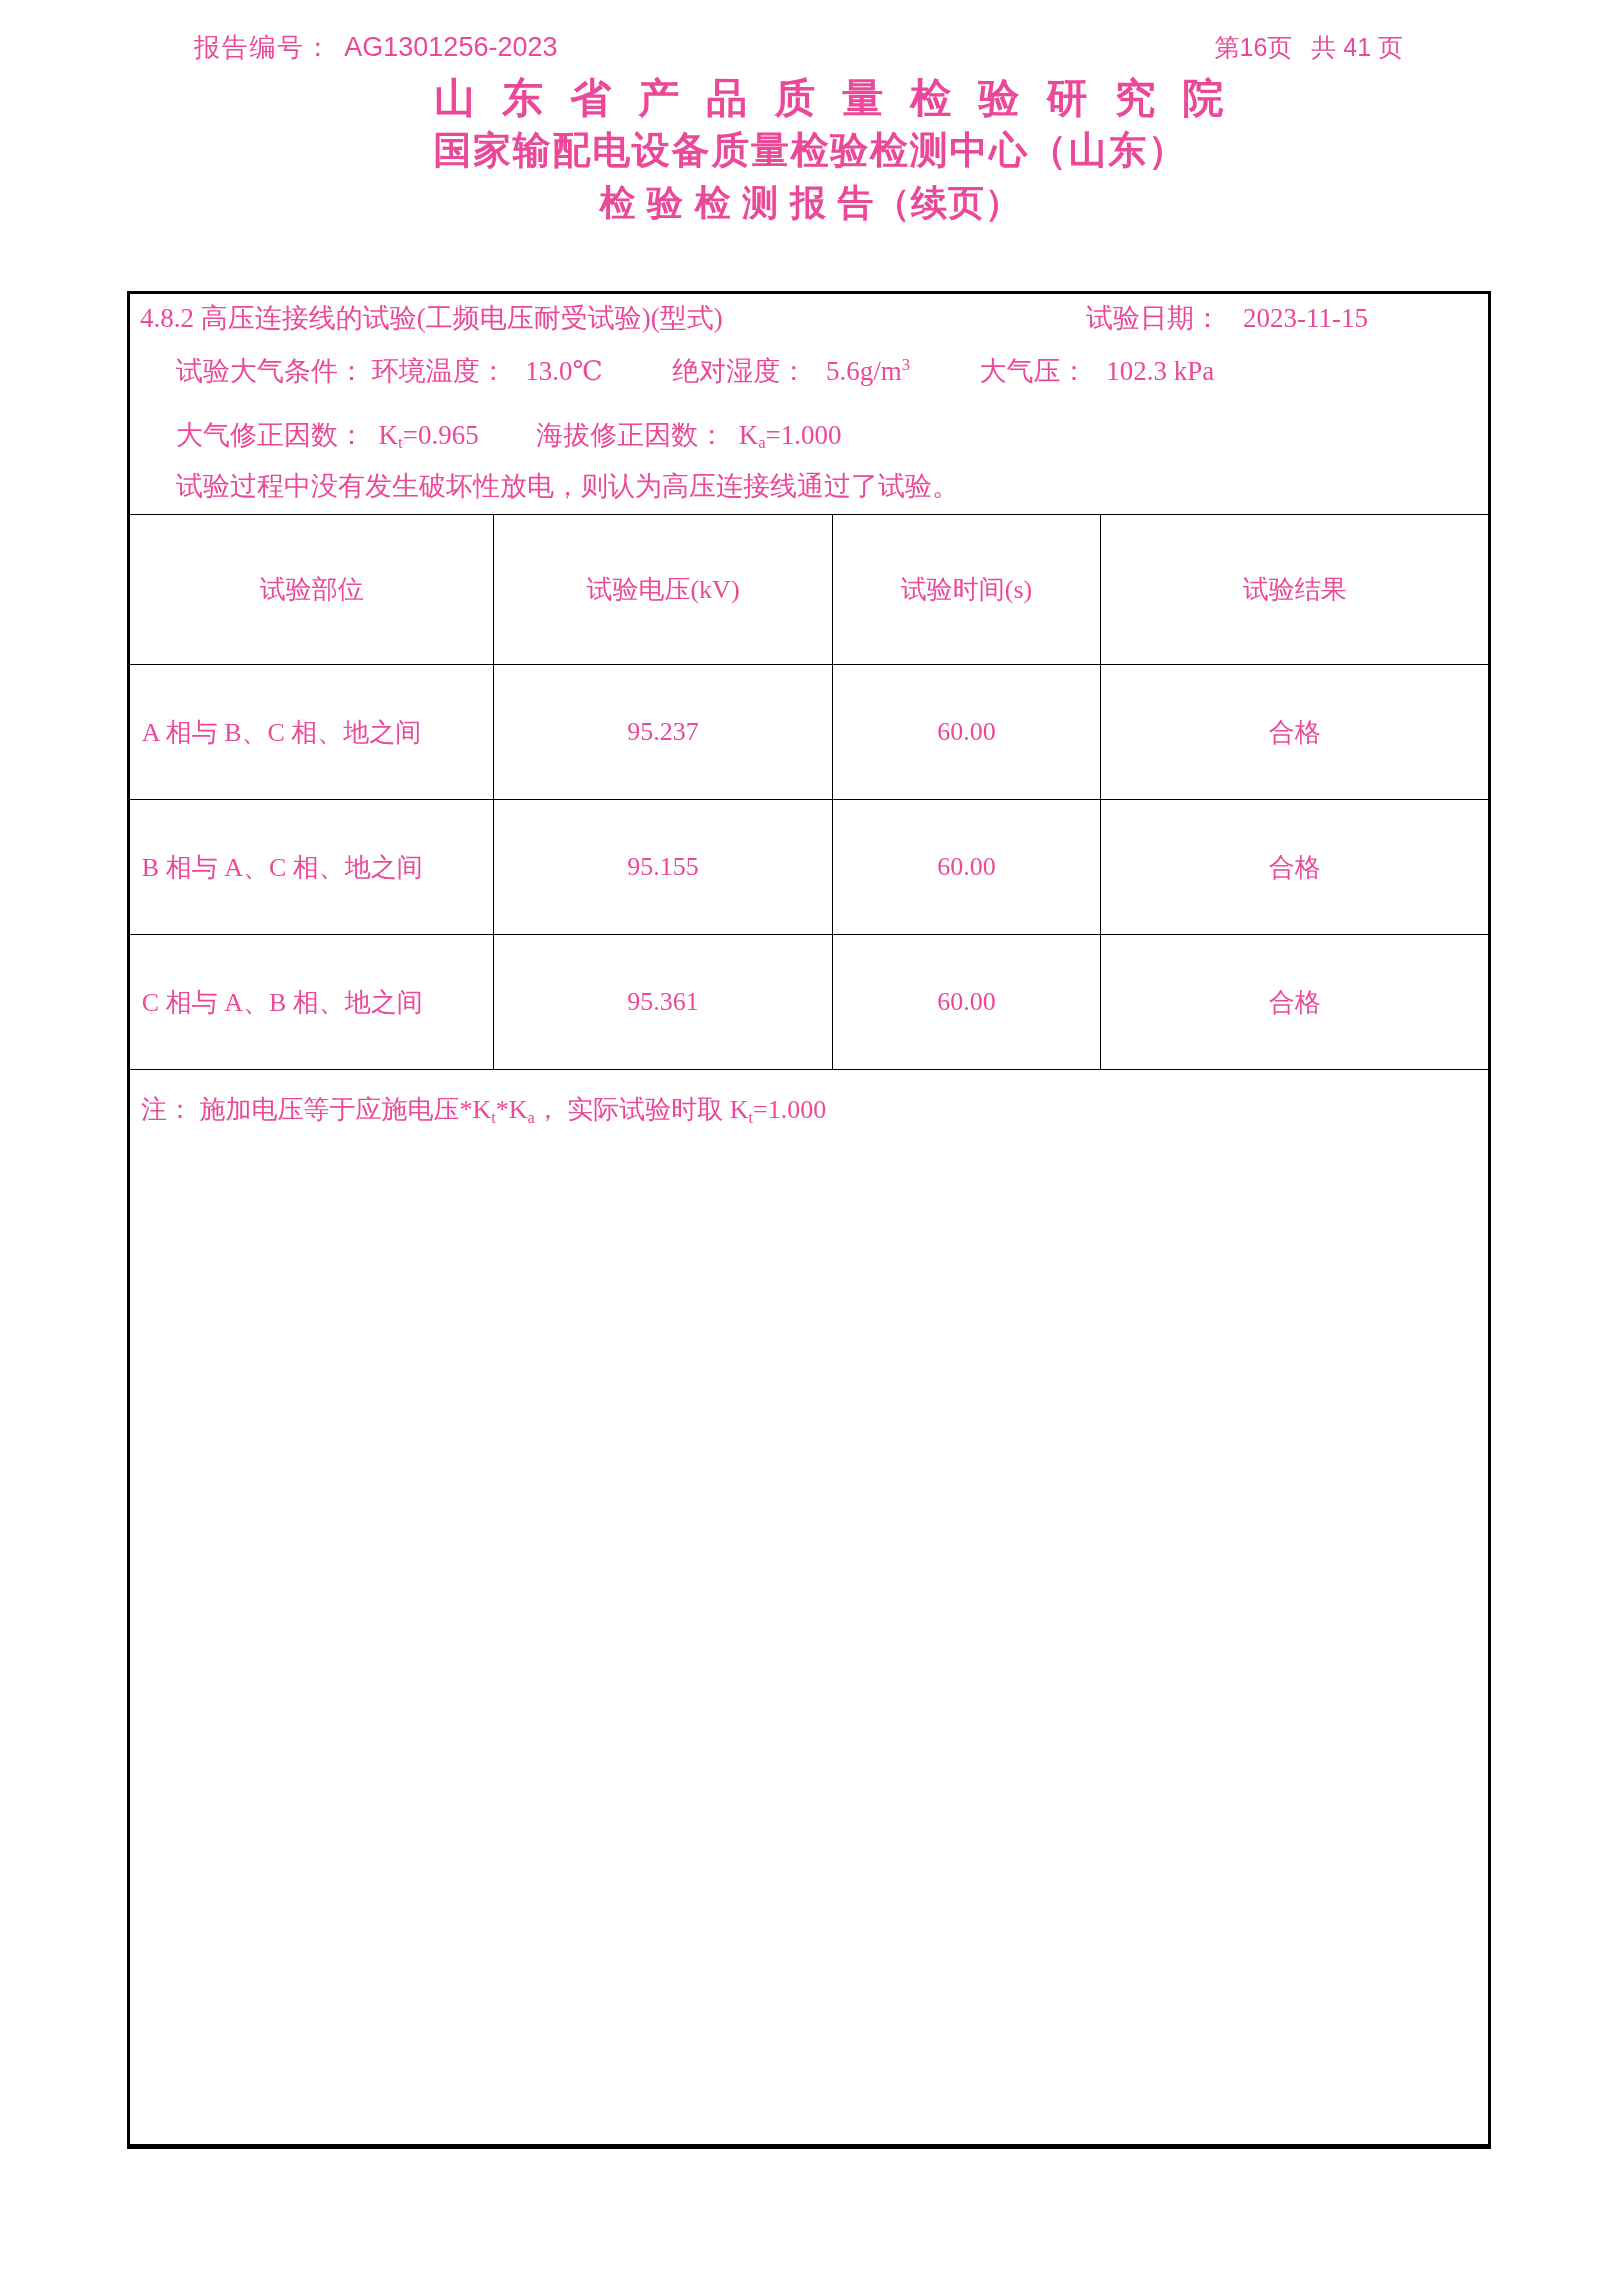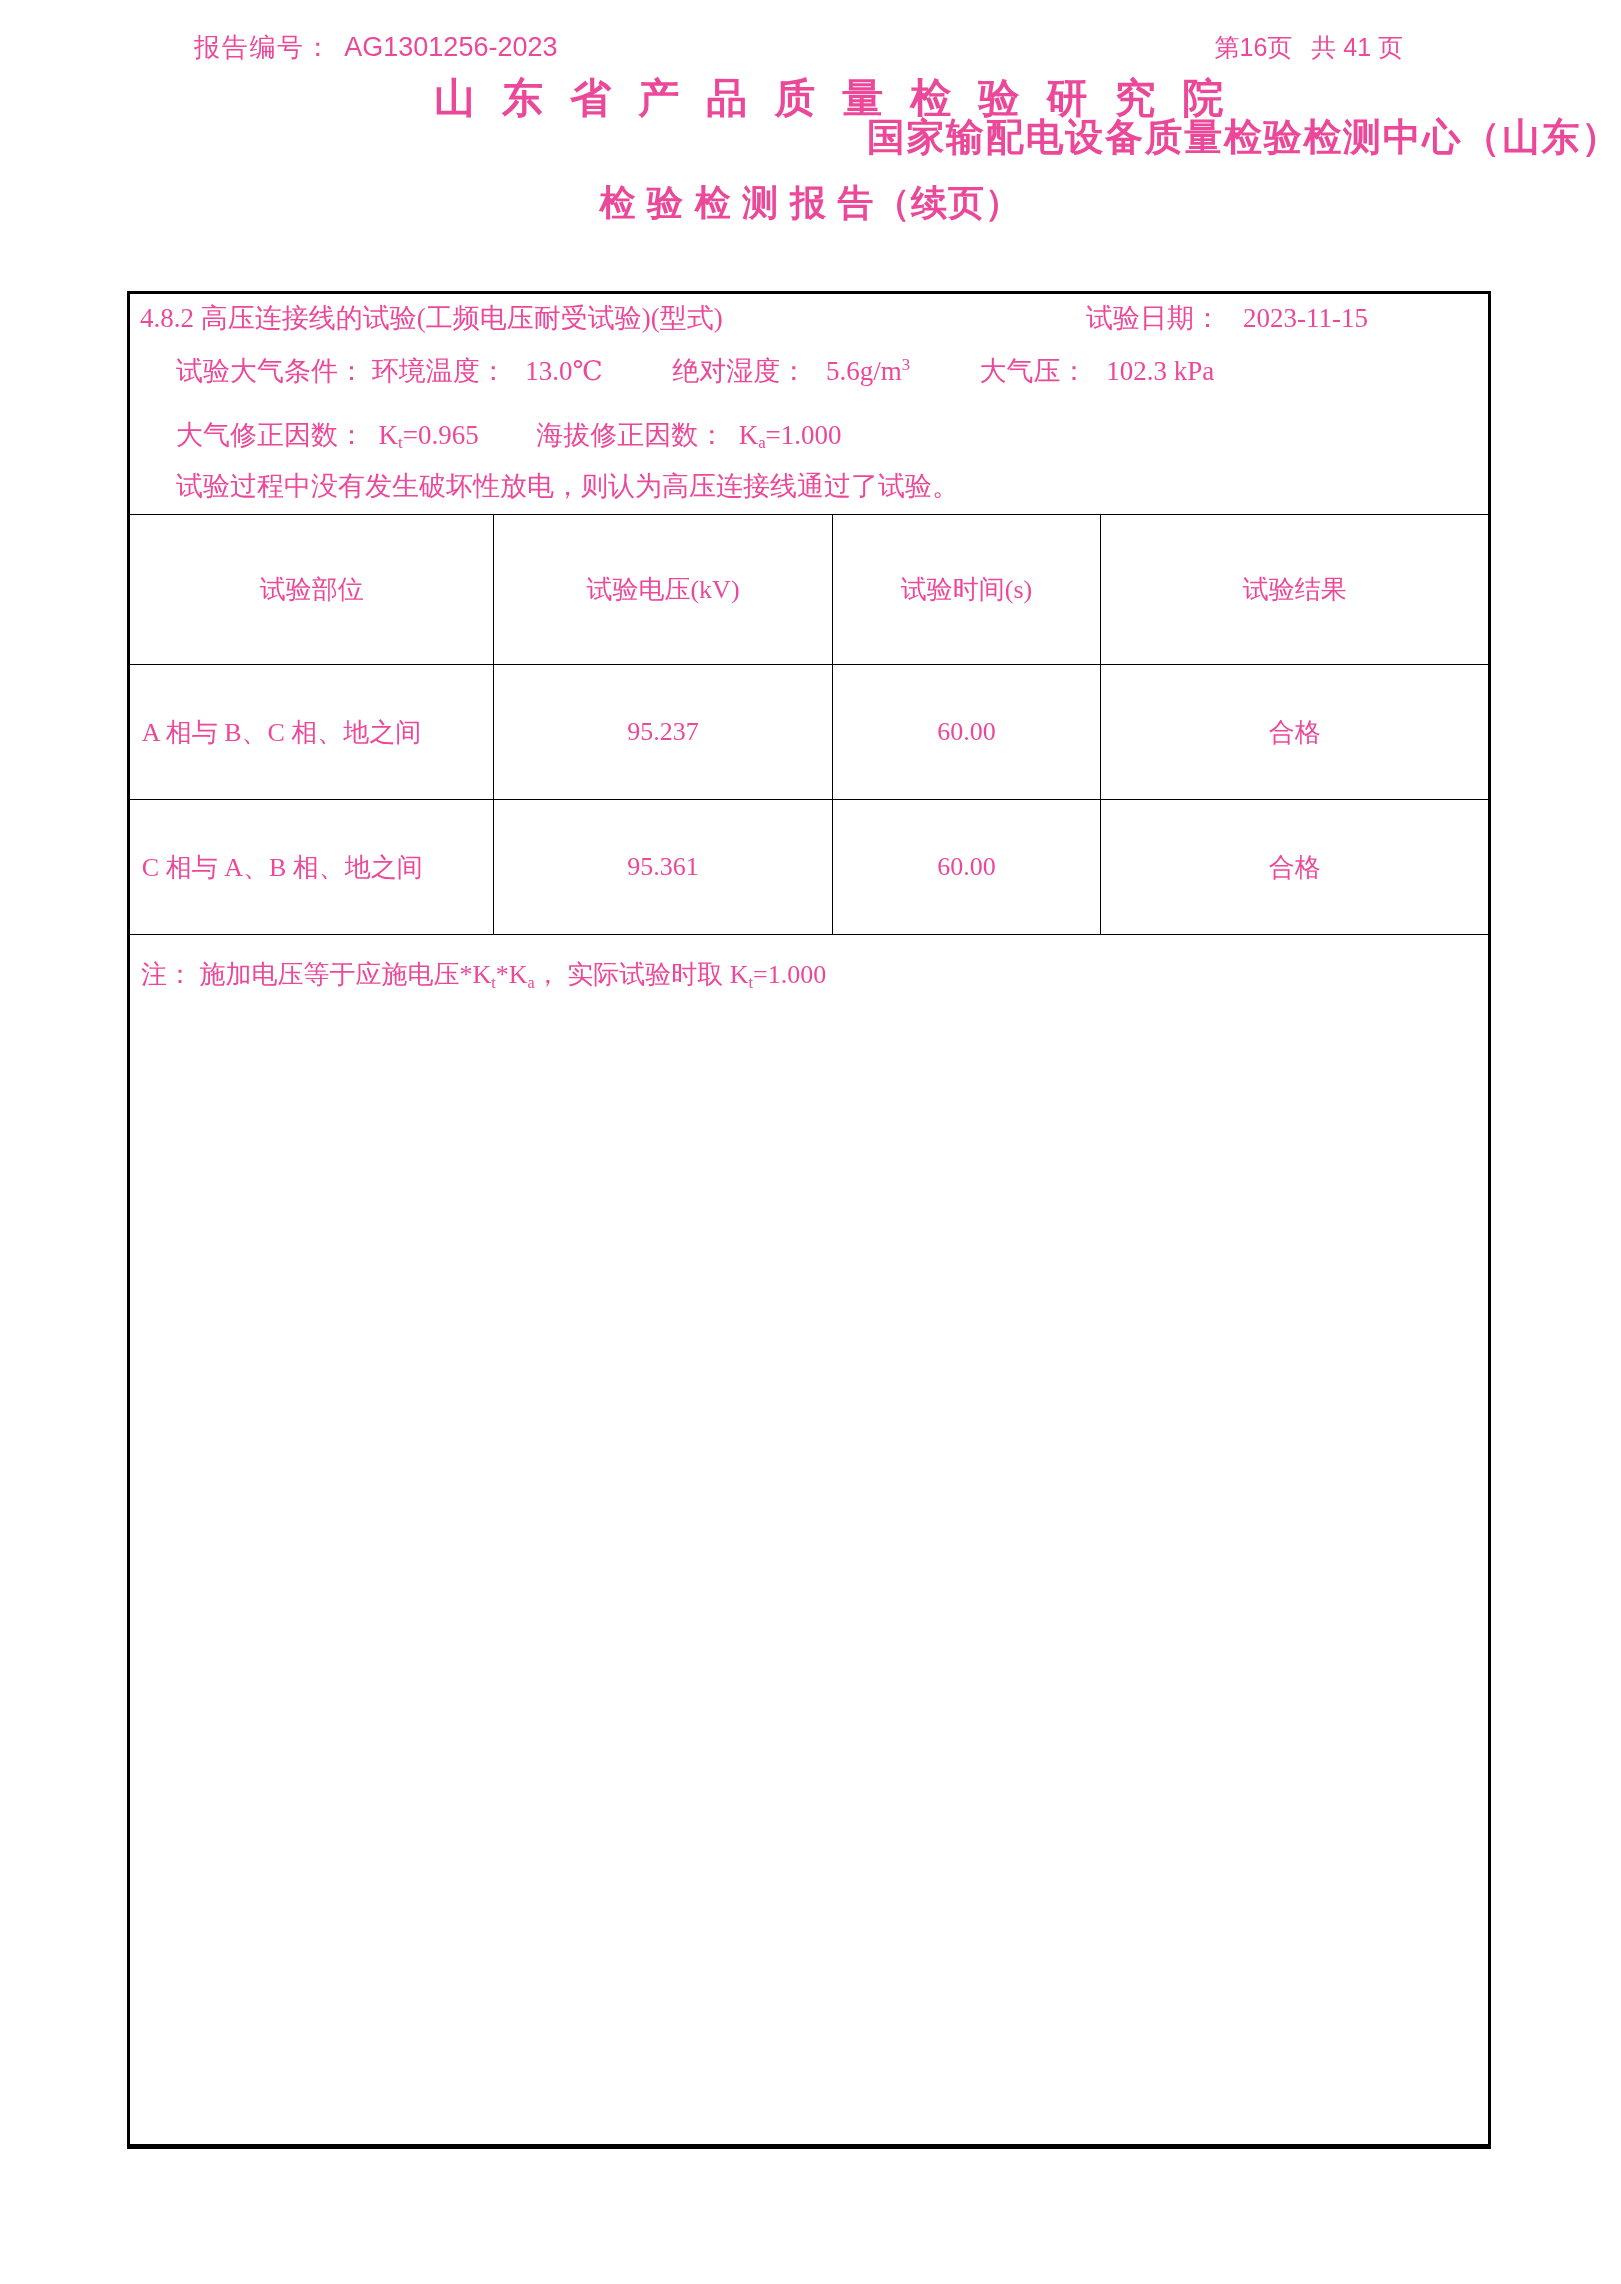--- a/index.html
+++ b/index.html
@@ -26,22 +26,22 @@
   .hdr-right { display:flex; align-items:flex-end; gap:19px;
     font-family:"Liberation Sans","DejaVu Sans",sans-serif; font-size:25px; }
   
   .t1 {
     position:absolute; top:71px; left:0; width:100%;
     text-align:center; font-size:41px; font-weight:bold; letter-spacing:8.4px;
     font-family:"Liberation Serif","DejaVu Serif",serif;
     padding-left:45px;
   }
   .t2 {
-    position:absolute; top:112px; left:0; width:100%;
-    text-align:right; font-size:38px; font-weight:bold; letter-spacing:1.7px;
+    position:absolute; top:125px; left:0; width:100%;
+    text-align:center; font-size:38px; font-weight:bold; letter-spacing:1.7px;
     font-family:"Liberation Sans","DejaVu Sans",sans-serif;
   }
   .t3 {
     position:absolute; top:179px; left:0; width:100%;
     text-align:center; font-size:36px; font-weight:bold; letter-spacing:0.8px;
     font-family:"Liberation Sans","DejaVu Sans",sans-serif;
   }
   
   .box {
     position:absolute; left:127px; top:291px;
@@ -153,20 +153,26 @@
         </tr>
       </thead>
       <tbody>
         <tr>
           <td class="c1">A 相与 B、C 相、地之间</td>
           <td>95.237</td>
           <td>60.00</td>
           <td>合格</td>
         </tr>
         <tr>
+          <td class="c1">B 相与 A、C 相、地之间</td>
+          <td>95.155</td>
+          <td>60.00</td>
+          <td>合格</td>
+        </tr>
+        <tr>
           <td class="c1">C 相与 A、B 相、地之间</td>
           <td>95.361</td>
           <td>60.00</td>
           <td>合格</td>
         </tr>
       </tbody>
     </table>
 
     <div class="note">
       <span>注： 施加电压等于应施电压*K</span><sub>t</sub><span>*K</span><sub>a</sub><span>， 实际试验时取 K</span><sub>t</sub><span>=1.000</span>

